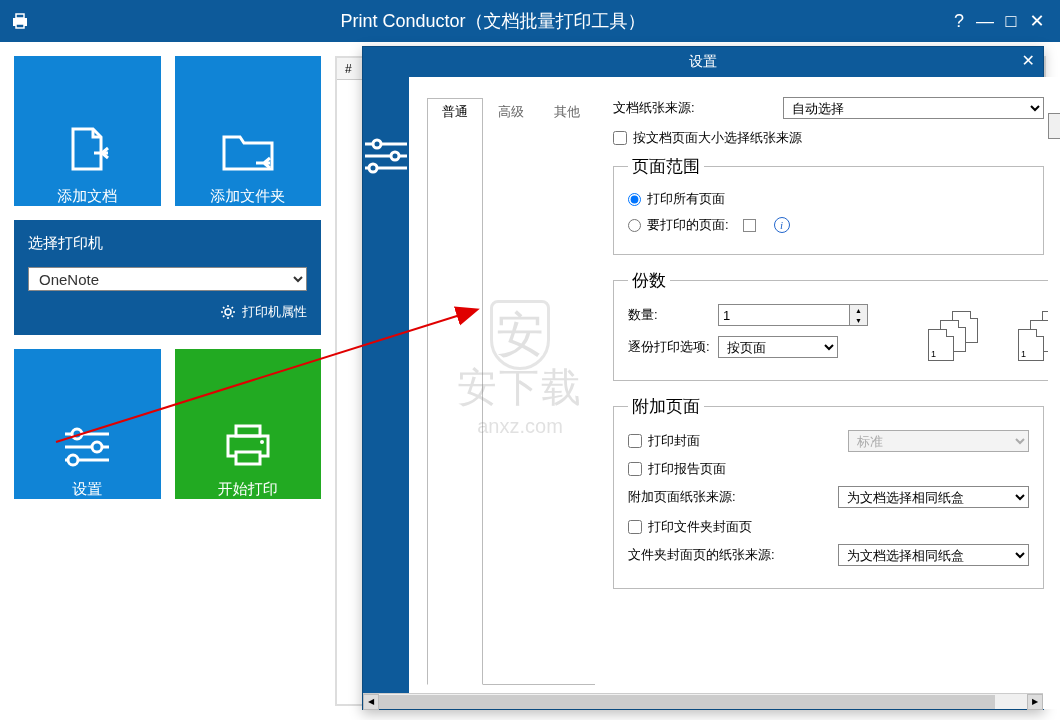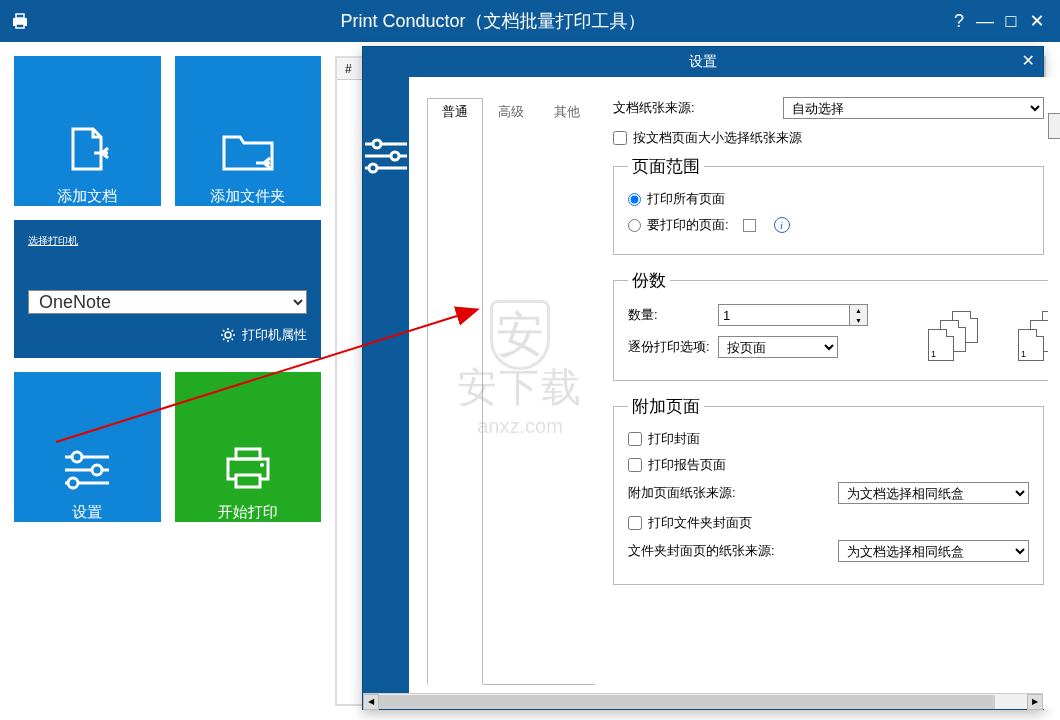--- a/index.html
+++ b/index.html
@@ -11,22 +11,22 @@
 .titlebar .winbtn { width: 26px; height: 26px; display: flex; align-items: center; justify-content: center; cursor: pointer; font-size: 18px; }
 
 .main { display: flex; height: calc(720px - 42px); background: #fff; }
 .left-col { width: 335px; padding: 14px; display: flex; flex-direction: column; gap: 14px; }
 .tile-row { display: flex; gap: 14px; }
 .tile { flex: 1; height: 150px; background: #1084d6; color: #fff; display: flex; flex-direction: column; align-items: center; justify-content: flex-end; cursor: pointer; }
 .tile.green { background: #22aa22; }
 .tile .tile-label { margin-top: 12px; font-size: 15px; }
 
 .printer-box { background: #0d5a9a; color: #fff; padding: 14px; }
-.printer-box .pb-title { font-size: 10px; margin-bottom: 14px; text-decoration: underline; }
-.printer-select { width: 100%; height: 24px; background: #fff; color: #333; border: 1px solid #888; font-size: 18px; padding: 0 6px; margin-top: 28px; }
+.printer-box .pb-title { font-size: 15px; margin-bottom: 14px; }
+.printer-select { width: 100%; height: 24px; background: #fff; color: #333; border: 1px solid #888; font-size: 15px; padding: 0 6px; }
 .printer-props { display: flex; align-items: center; justify-content: flex-end; gap: 6px; margin-top: 12px; font-size: 13px; }
 
 .status-box { border: 2px solid #ddd; padding: 18px; }
 .status-title { font-size: 15px; margin-bottom: 28px; }
 .status-sub { font-size: 13px; color: #333; }
 
 .right-panel { flex: 1; border: 2px solid #ddd; margin: 14px 14px 14px 0; position: relative; }
 .list-header { height: 22px; background: #f5f5f5; border-bottom: 1px solid #ccc; display: flex; align-items: center; padding: 0 8px; font-size: 12px; }
 .list-header .col-hash { width: 30px; }
 .list-tab-label { position: absolute; right: 0; top: -2px; background: #0d5a9a; color: #fff; padding: 4px 8px; font-size: 13px; }
@@ -272,20 +272,21 @@
           </div>
         </fieldset>
 
         <fieldset>
           <legend>附加页面</legend>
           <div style="display:flex; gap:20px; margin-bottom:8px; align-items:center;">
             <label class="chk" style="width:200px; margin-bottom:0">
               <input type="checkbox" style="">
                 <span>打印封面</span>
             </label>
+            <select class="sel disabled" disabled=""><option>标准</option></select>
           </div>
           <label class="chk">
             <input type="checkbox" style="">
               <span>打印报告页面</span>
           </label>
           <div class="row">
             <span style="width:210px">附加页面纸张来源:</span>
             <select class="sel"><option>为文档选择相同纸盒</option></select>
           </div>
           <label class="chk">

